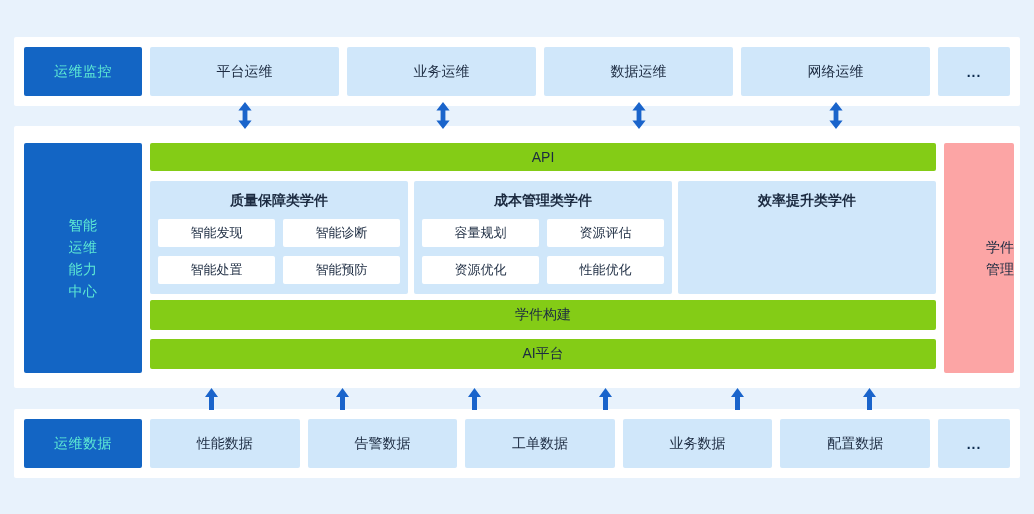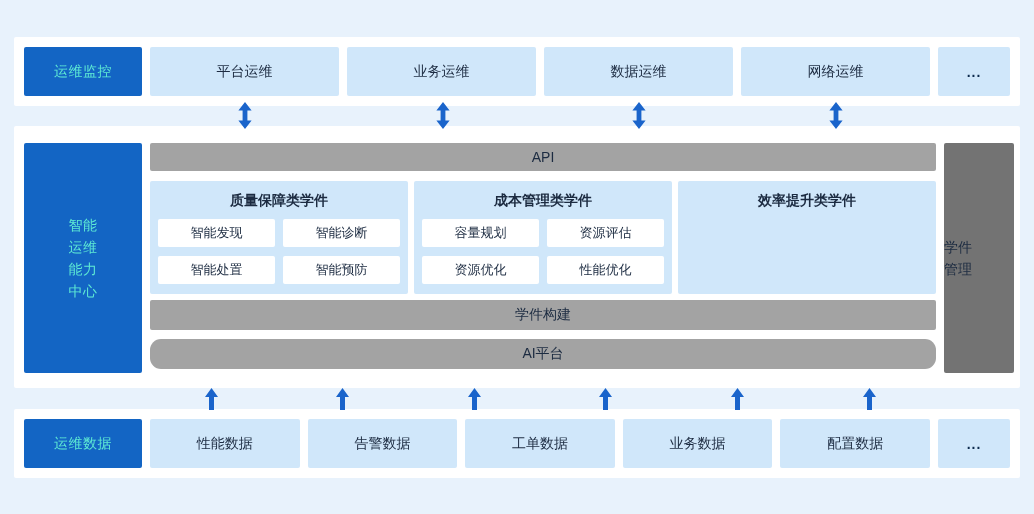--- a/index.html
+++ b/index.html
@@ -50,21 +50,21 @@
     flex:0 0 72px;
     display:flex;align-items:center;justify-content:center;
     font-size:14px;font-weight:700;
     border-radius:2px;
     color:#0d2b4e;
     letter-spacing:1px;
   }
 
   .mid-center{flex:1 1 0;display:flex;flex-direction:column;}
   .bar{
-    background:#a3a3a3;
+    background:#84cc16;
     height:28px;flex:0 0 28px;
     display:flex;align-items:center;justify-content:center;
     font-size:14px;font-weight:500;
     border-radius:2px;
   }
   .bar.tall{height:30px;flex:0 0 30px;}
   .panel-row{display:flex;gap:6px;margin-top:10px;height:113px;flex:0 0 113px;justify-content:flex-end;}
   .panel{
     flex:1 1 0;
     background:#d0e7fa;
@@ -85,27 +85,27 @@
     gap:9px 8px;
   }
   .chip{
     background:#ffffff;
     height:28px;line-height:28px;
     text-align:center;
     font-size:13px;font-weight:500;
     border-radius:2px;
   }
   .bar-build{margin-top:6px;}
-  .bar-ai{margin-top:9px;border-radius:11px;}
+  .bar-ai{margin-top:9px;}
 
   .side-col{
     flex:0 0 70px;
-    background:#737373;
-    border-radius:2px;
-    display:flex;align-items:center;justify-content:flex-start;
+    background:#fca5a5;
+    border-radius:2px;
+    display:flex;align-items:center;justify-content:flex-end;
     font-size:14px;font-weight:500;
   }
   .side-col .lines div{line-height:22px;text-align:center;}
 
   .arrow{position:absolute;}
   .arrow svg{display:block;}
 </style>
 </head>
 <body>
 

